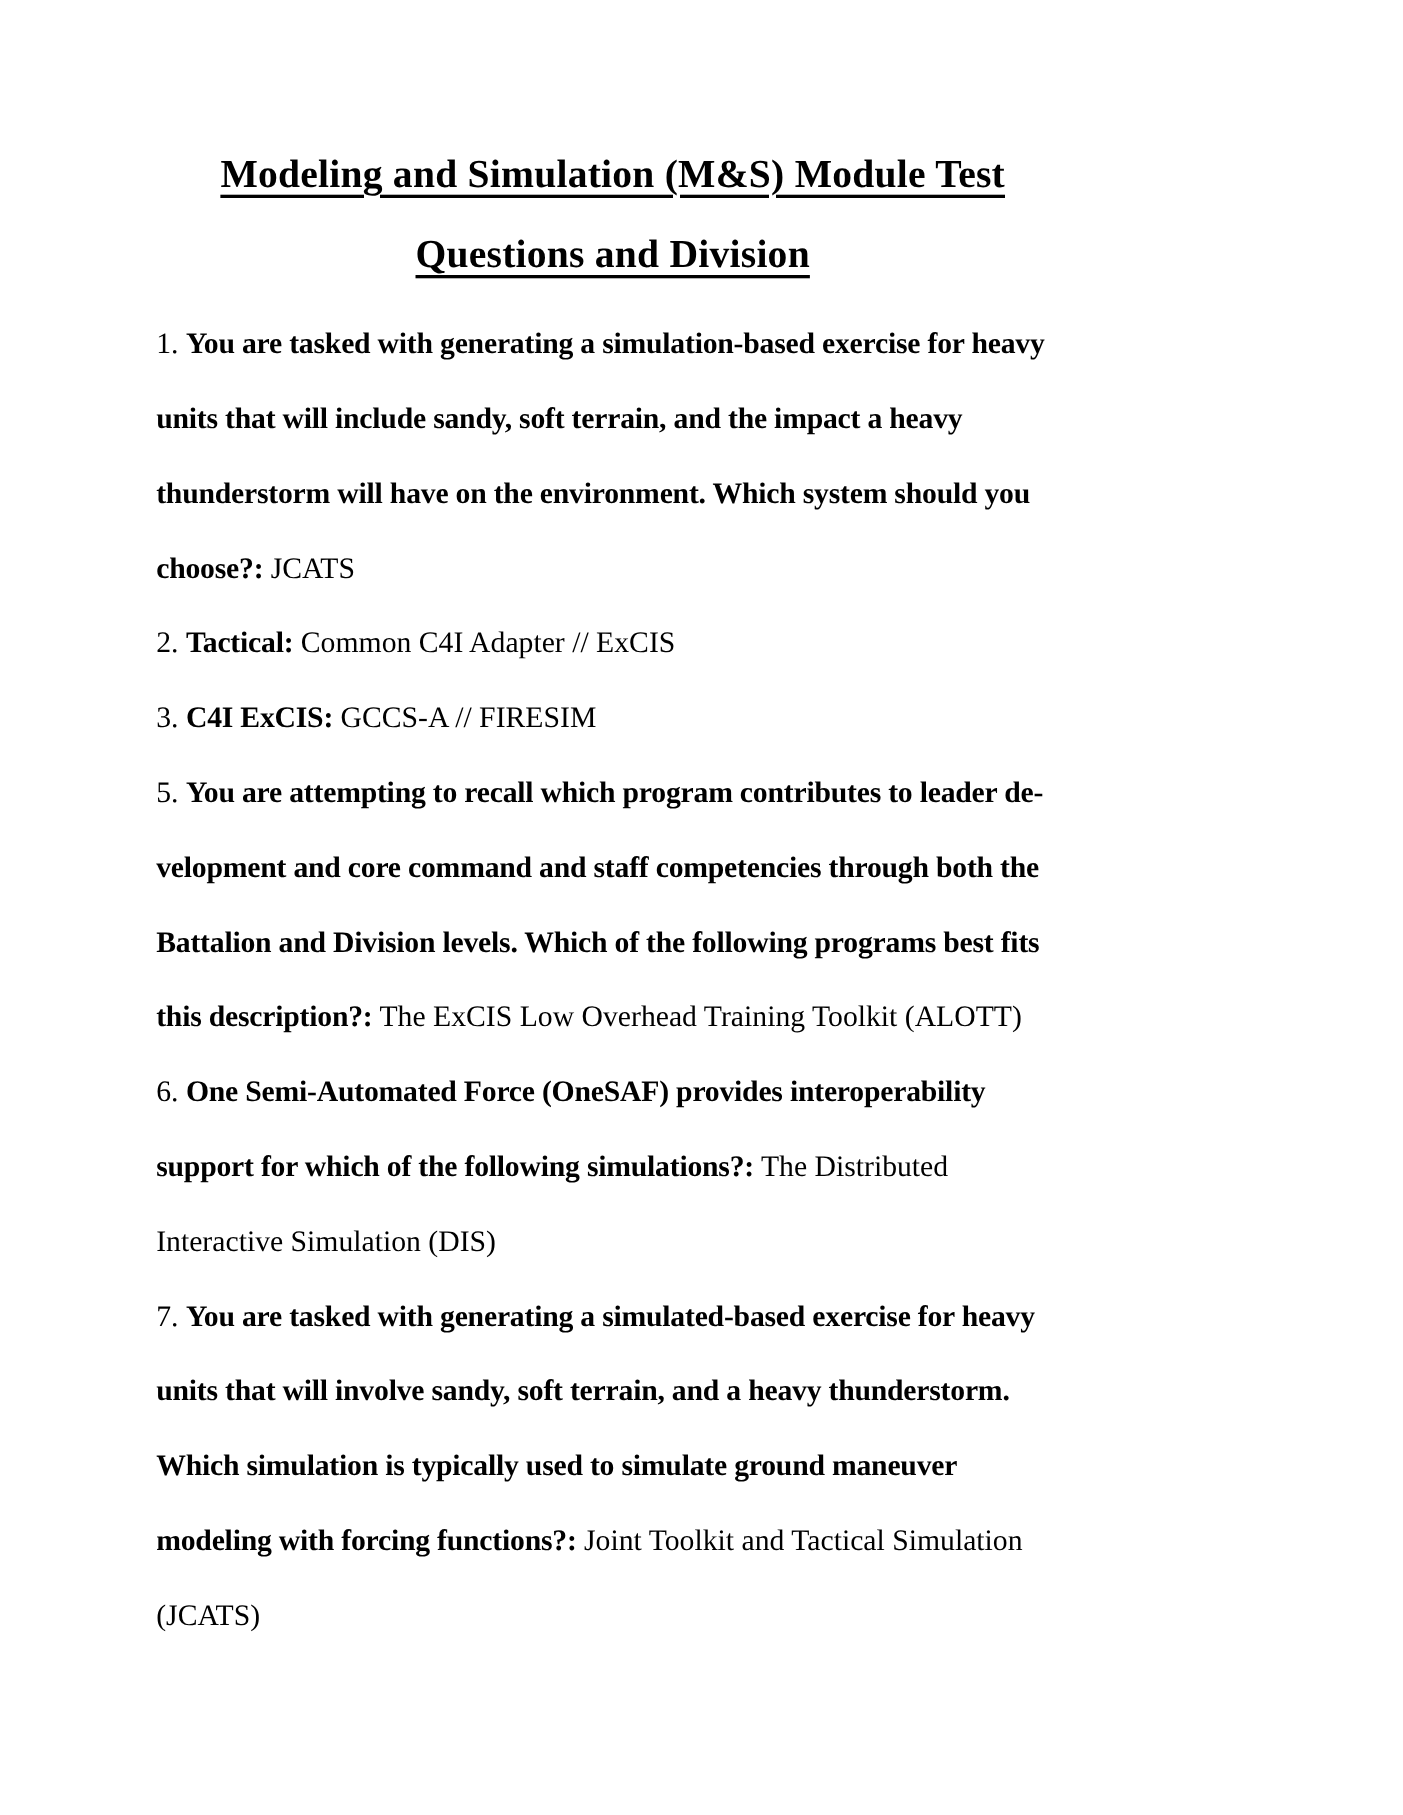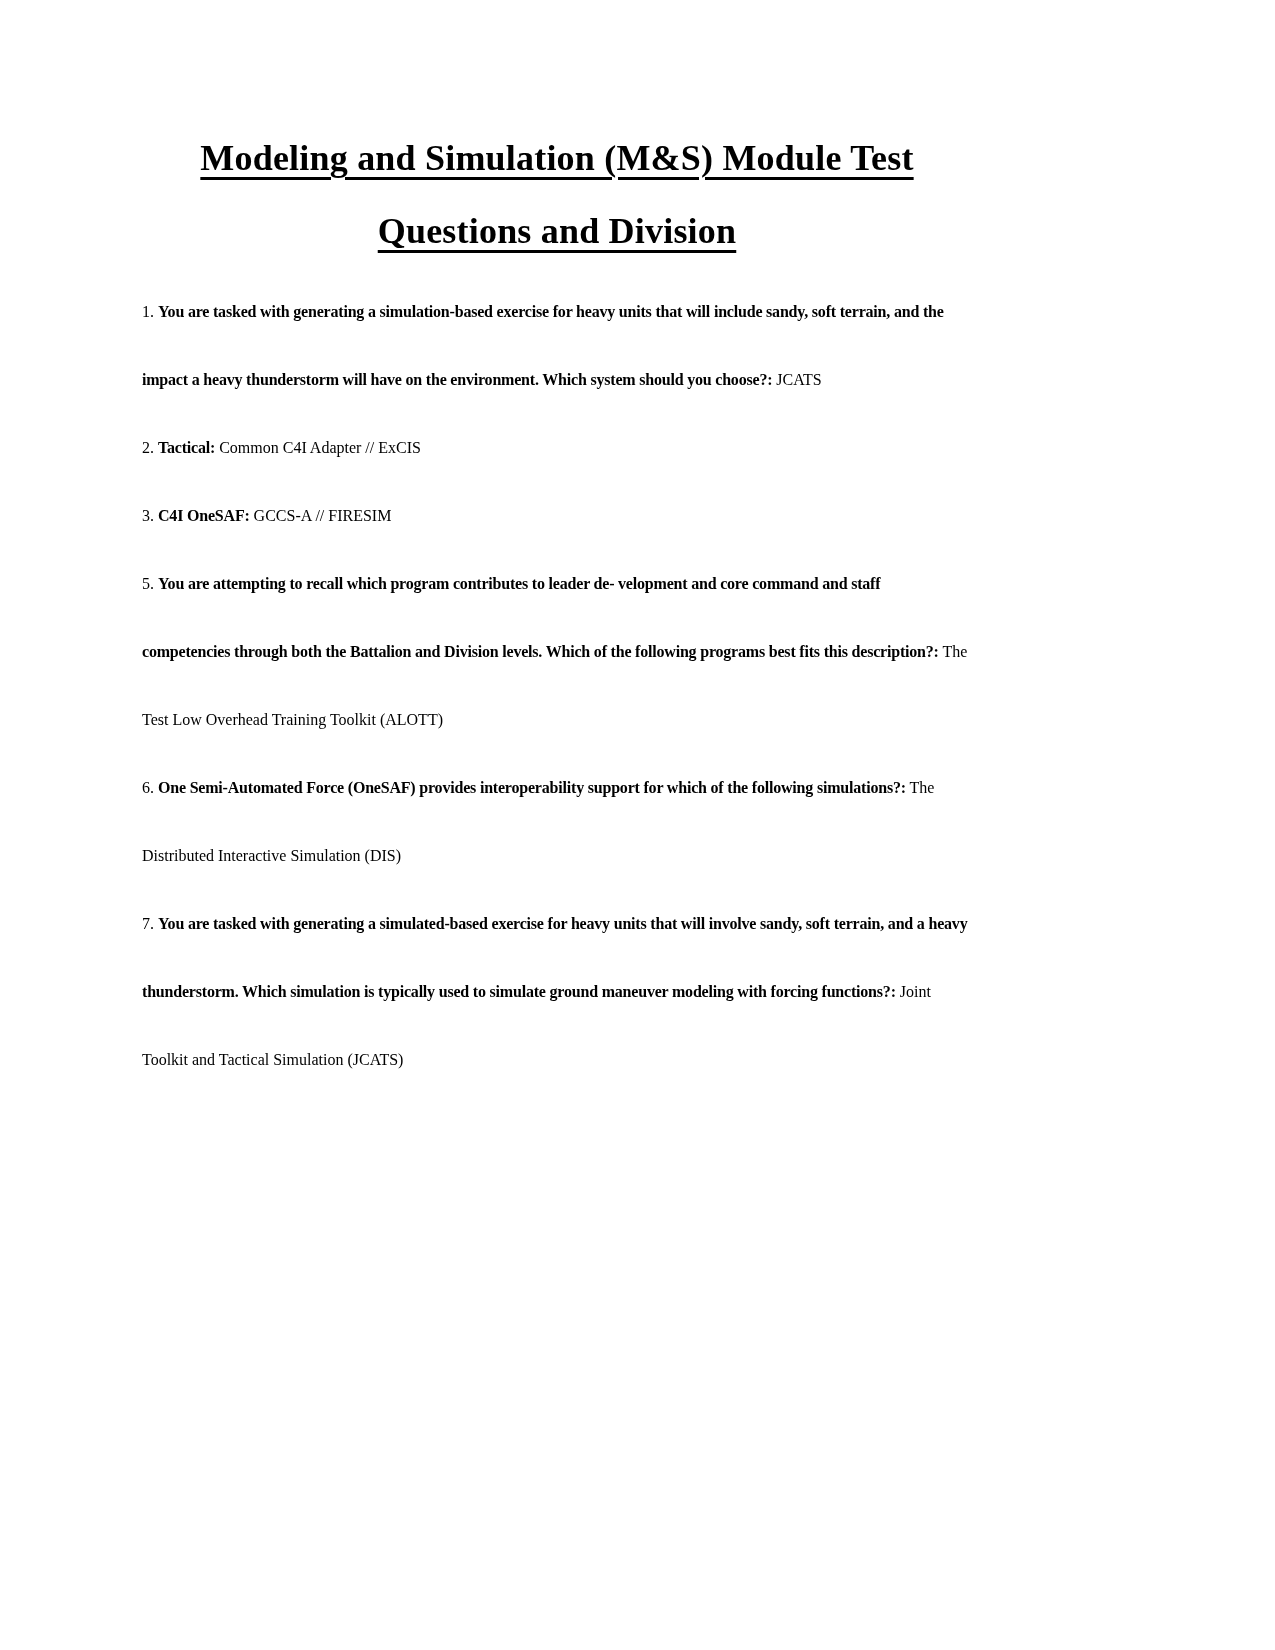--- a/index.html
+++ b/index.html
@@ -28,21 +28,21 @@
     line-height: 73px;
     letter-spacing: 0.2px;
   }
   .title-line {
     display: block;
     text-decoration: underline;
     text-decoration-thickness: 3px;
     text-underline-offset: 7px;
   }
   .questions {
-    font-size: 16px;
+    font-size: 27px;
     line-height: 68px;
     text-align: left;
   }
   .question {
     margin: 0;
   }
   .qnum {
     font-weight: 400;
   }
   .qtext {
@@ -62,24 +62,24 @@
     <span class="title-line">Modeling and Simulation (M&amp;S) Module Test</span>
     <span class="title-line">Questions and Division</span>
   </h1>
 
   <div class="questions">
 
     <p class="question"><span class="qnum">1.</span> <span class="qtext">You are tasked with generating a simulation-based exercise for heavy units that will include sandy, soft terrain, and the impact a heavy thunderstorm will have on the environment. Which system should you choose?:</span> <span class="answer">JCATS</span></p>
 
     <p class="question"><span class="qnum">2.</span> <span class="qtext">Tactical:</span> <span class="answer">Common C4I Adapter // ExCIS</span></p>
 
-    <p class="question"><span class="qnum">3.</span> <span class="qtext">C4I OneSAF:</span> <span class="answer">GCCS-A // FIRESIM</span></p>
+    <p class="question"><span class="qnum">3.</span> <span class="qtext">C4I ExCIS:</span> <span class="answer">GCCS-A // FIRESIM</span></p>
 
 
-    <p class="question"><span class="qnum">5.</span> <span class="qtext">You are attempting to recall which program contributes to leader de- velopment and core command and staff competencies through both the Battalion and Division levels. Which of the following programs best fits this description?:</span> <span class="answer">The Test Low Overhead Training Toolkit (ALOTT)</span></p>
+    <p class="question"><span class="qnum">5.</span> <span class="qtext">You are attempting to recall which program contributes to leader de- velopment and core command and staff competencies through both the Battalion and Division levels. Which of the following programs best fits this description?:</span> <span class="answer">The ExCIS Low Overhead Training Toolkit (ALOTT)</span></p>
 
     <p class="question"><span class="qnum">6.</span> <span class="qtext">One Semi-Automated Force (OneSAF) provides interoperability support for which of the following simulations?:</span> <span class="answer">The Distributed Interactive Simulation (DIS)</span></p>
 
     <p class="question"><span class="qnum">7.</span> <span class="qtext">You are tasked with generating a simulated-based exercise for heavy units that will involve sandy, soft terrain, and a heavy thunderstorm. Which simulation is typically used to simulate ground maneuver modeling with forcing functions?:</span> <span class="answer">Joint Toolkit and Tactical Simulation (JCATS)</span></p>
 
   </div>
 
 </div>
 
 </body></html>

